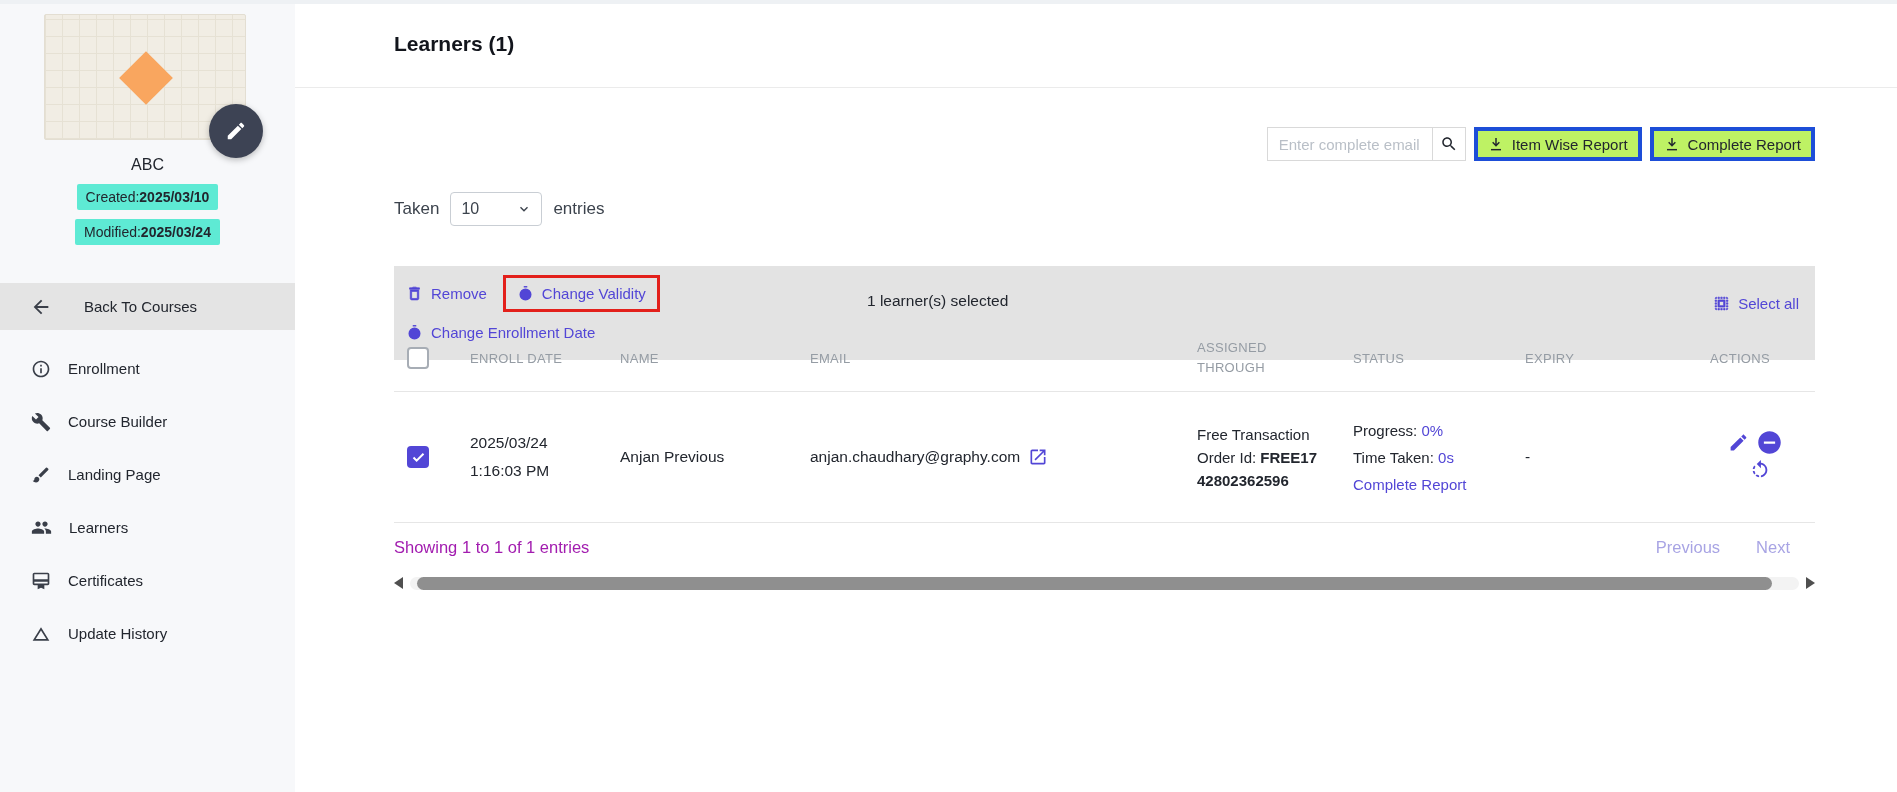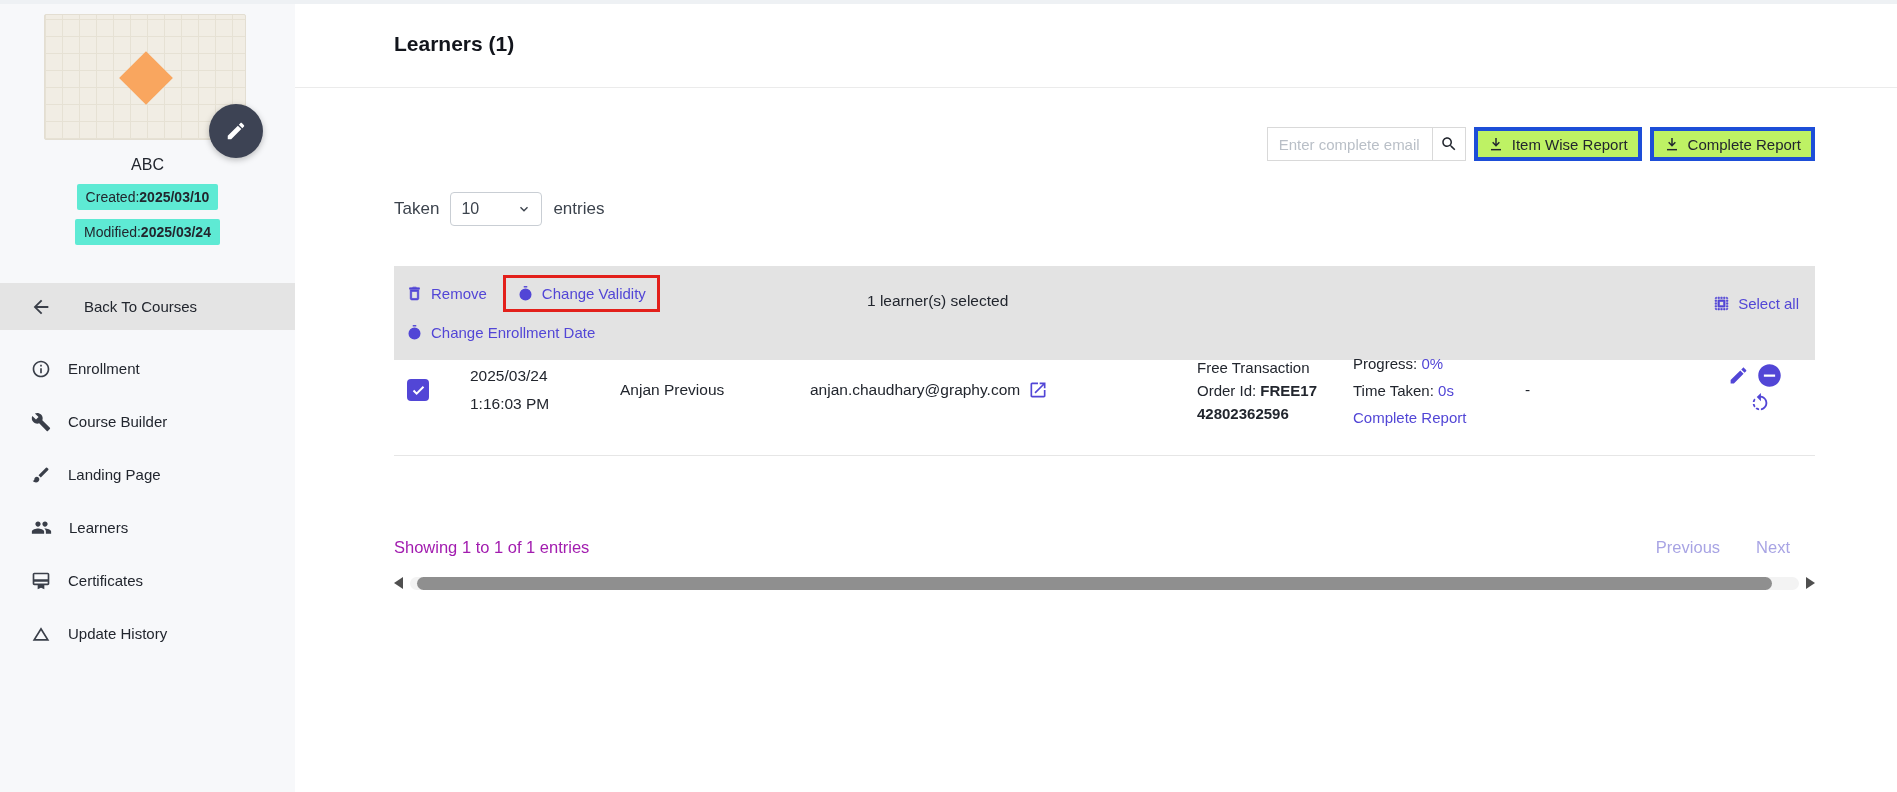--- a/index.html
+++ b/index.html
@@ -252,20 +252,32 @@
                 <path d="M12 13.5V9.5"></path>
                 <path d="M9.5 2.5h5"></path>
               </svg>
           </span>
           <span>Change Enrollment Date</span>
         </div>
       </div>
     </div>
 
     <div class="ltable">
+      <div class="thead grid-cols">
+        <div class="cb-cell">
+            <div class="checkbox"></div>
+          </div>
+        <div class="th">ENROLL DATE</div>
+        <div class="th">NAME</div>
+        <div class="th">EMAIL</div>
+        <div class="th th-assigned">ASSIGNED THROUGH</div>
+        <div class="th">STATUS</div>
+        <div class="th">EXPIRY</div>
+        <div class="th">ACTIONS</div>
+      </div>
 
       <div class="trow grid-cols">
         <div class="cb-cell">
           <div class="checkbox checked">
             <span class="icon">
               <svg width="15" height="15" viewBox="0 0 24 24" fill="none" stroke="#fff" stroke-width="3.2">
                   <path d="M20 6L9 17l-5-5"></path>
                 </svg>
             </span>
           </div>

